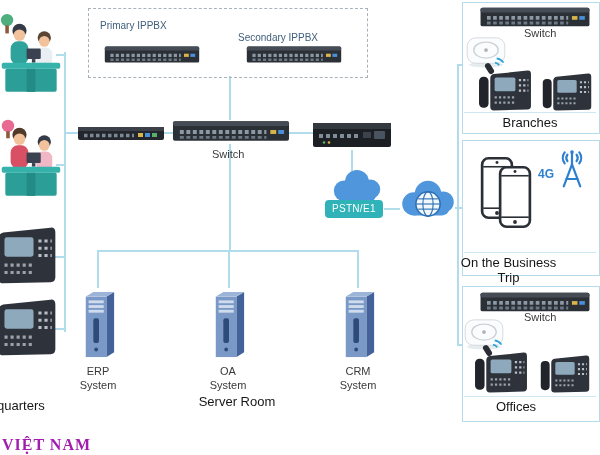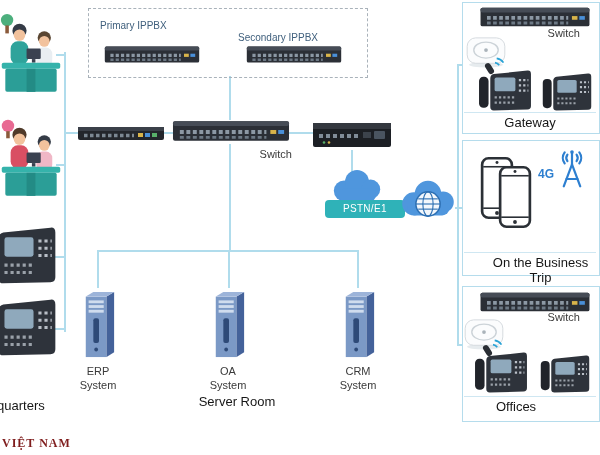--- a/index.html
+++ b/index.html
@@ -1,30 +1,30 @@
 <!DOCTYPE html>
 <html><head>
 <meta charset="utf-8">
 <style>
   html,body{margin:0;padding:0;background:#fff;}
   .stage{position:relative;width:600px;height:455px;overflow:hidden;background:#fff;
          font-family:"Liberation Sans",sans-serif;}
   .ln{position:absolute;background:#b0dcec;}
   .sep{position:absolute;height:1px;background:#cfe7f2;}
   .lbl{position:absolute;font-size:11px;color:#3a3a3a;line-height:13px;}
-  .lbl.center{text-align:right;}
+  .lbl.center{text-align:left;}
   .ippbx{position:absolute;font-size:10px;color:#40607d;text-align:left;}
   .cap{position:absolute;font-size:13px;color:#161616;text-align:center;}
   .pill{position:absolute;background:#2fb2b8;color:#fff;font-size:10px;line-height:10px;
-        padding:4px 18px;border-radius:4px;letter-spacing:.3px;}
+        padding:4px 7px;border-radius:4px;letter-spacing:.3px;}
   .dashbox{position:absolute;border:1.5px dashed #a9b2ba;background:transparent;}
   .rbox{position:absolute;border:1px solid #b5dcec;background:#fff;}
   .srvlbl{position:absolute;font-size:11px;color:#3a3a3a;text-align:center;line-height:14px;}
   .brand{position:absolute;font-family:"Liberation Serif",serif;font-weight:700;
-         font-size:12px;color:#7f1d1d;letter-spacing:1px;}
+         font-size:16px;color:#a21caf;letter-spacing:1px;}
   .fourg{position:absolute;font-size:12px;font-weight:700;color:#2d7fd0;}
   svg.icon{position:absolute;overflow:visible;}
 </style>
 </head>
 <body>
 
 <svg width="0" height="0" style="position:absolute">
 <defs>
   <symbol id="sym-rack" viewBox="0 0 120 26">
     <rect x="1" y="3" width="118" height="20" rx="2" fill="#2b2f36"></rect>
@@ -258,35 +258,35 @@
   <svg class="icon" style="left:484px;top:55px" width="22" height="22">
       <use href="#sym-wifiphone"></use>
     </svg>
   <svg class="icon" style="left:477px;top:68px" width="56" height="45">
       <use href="#sym-phone"></use>
     </svg>
   <svg class="icon" style="left:541px;top:71px" width="52" height="42">
       <use href="#sym-phone"></use>
     </svg>
   <div class="sep" style="left:464px;top:112px;width:132px"></div>
-  <div class="cap" style="left:462px;top:115px;width:136px">Gateway</div>
+  <div class="cap" style="left:462px;top:115px;width:136px">Branches</div>
 
   <div class="rbox" style="left:462px;top:140px;width:136px;height:134px"></div>
   <svg class="icon" style="left:480px;top:156px" width="34" height="64">
       <use href="#sym-smartphone"></use>
     </svg>
   <svg class="icon" style="left:498px;top:165px" width="34" height="64">
       <use href="#sym-smartphone"></use>
     </svg>
   <div class="fourg" style="left:538px;top:167px">4G</div>
   <svg class="icon" style="left:550px;top:146px" width="44" height="44">
       <use href="#sym-antenna"></use>
     </svg>
   <div class="sep" style="left:464px;top:252px;width:132px"></div>
-  <div class="cap" style="left:482px;top:255px;width:117px">On the Business Trip</div>
+  <div class="cap" style="left:450px;top:255px;width:117px">On the Business Trip</div>
 
   <div class="rbox" style="left:462px;top:286px;width:136px;height:134px"></div>
   <svg class="icon" style="left:476px;top:290px" width="118" height="24">
       <use href="#sym-rack"></use>
     </svg>
   <div class="lbl center" style="left:524px;top:311px;width:56px">Switch</div>
   <svg class="icon" style="left:461px;top:318px" width="46" height="32">
       <use href="#sym-ap"></use>
     </svg>
   <svg class="icon" style="left:482px;top:337px" width="22" height="22">

